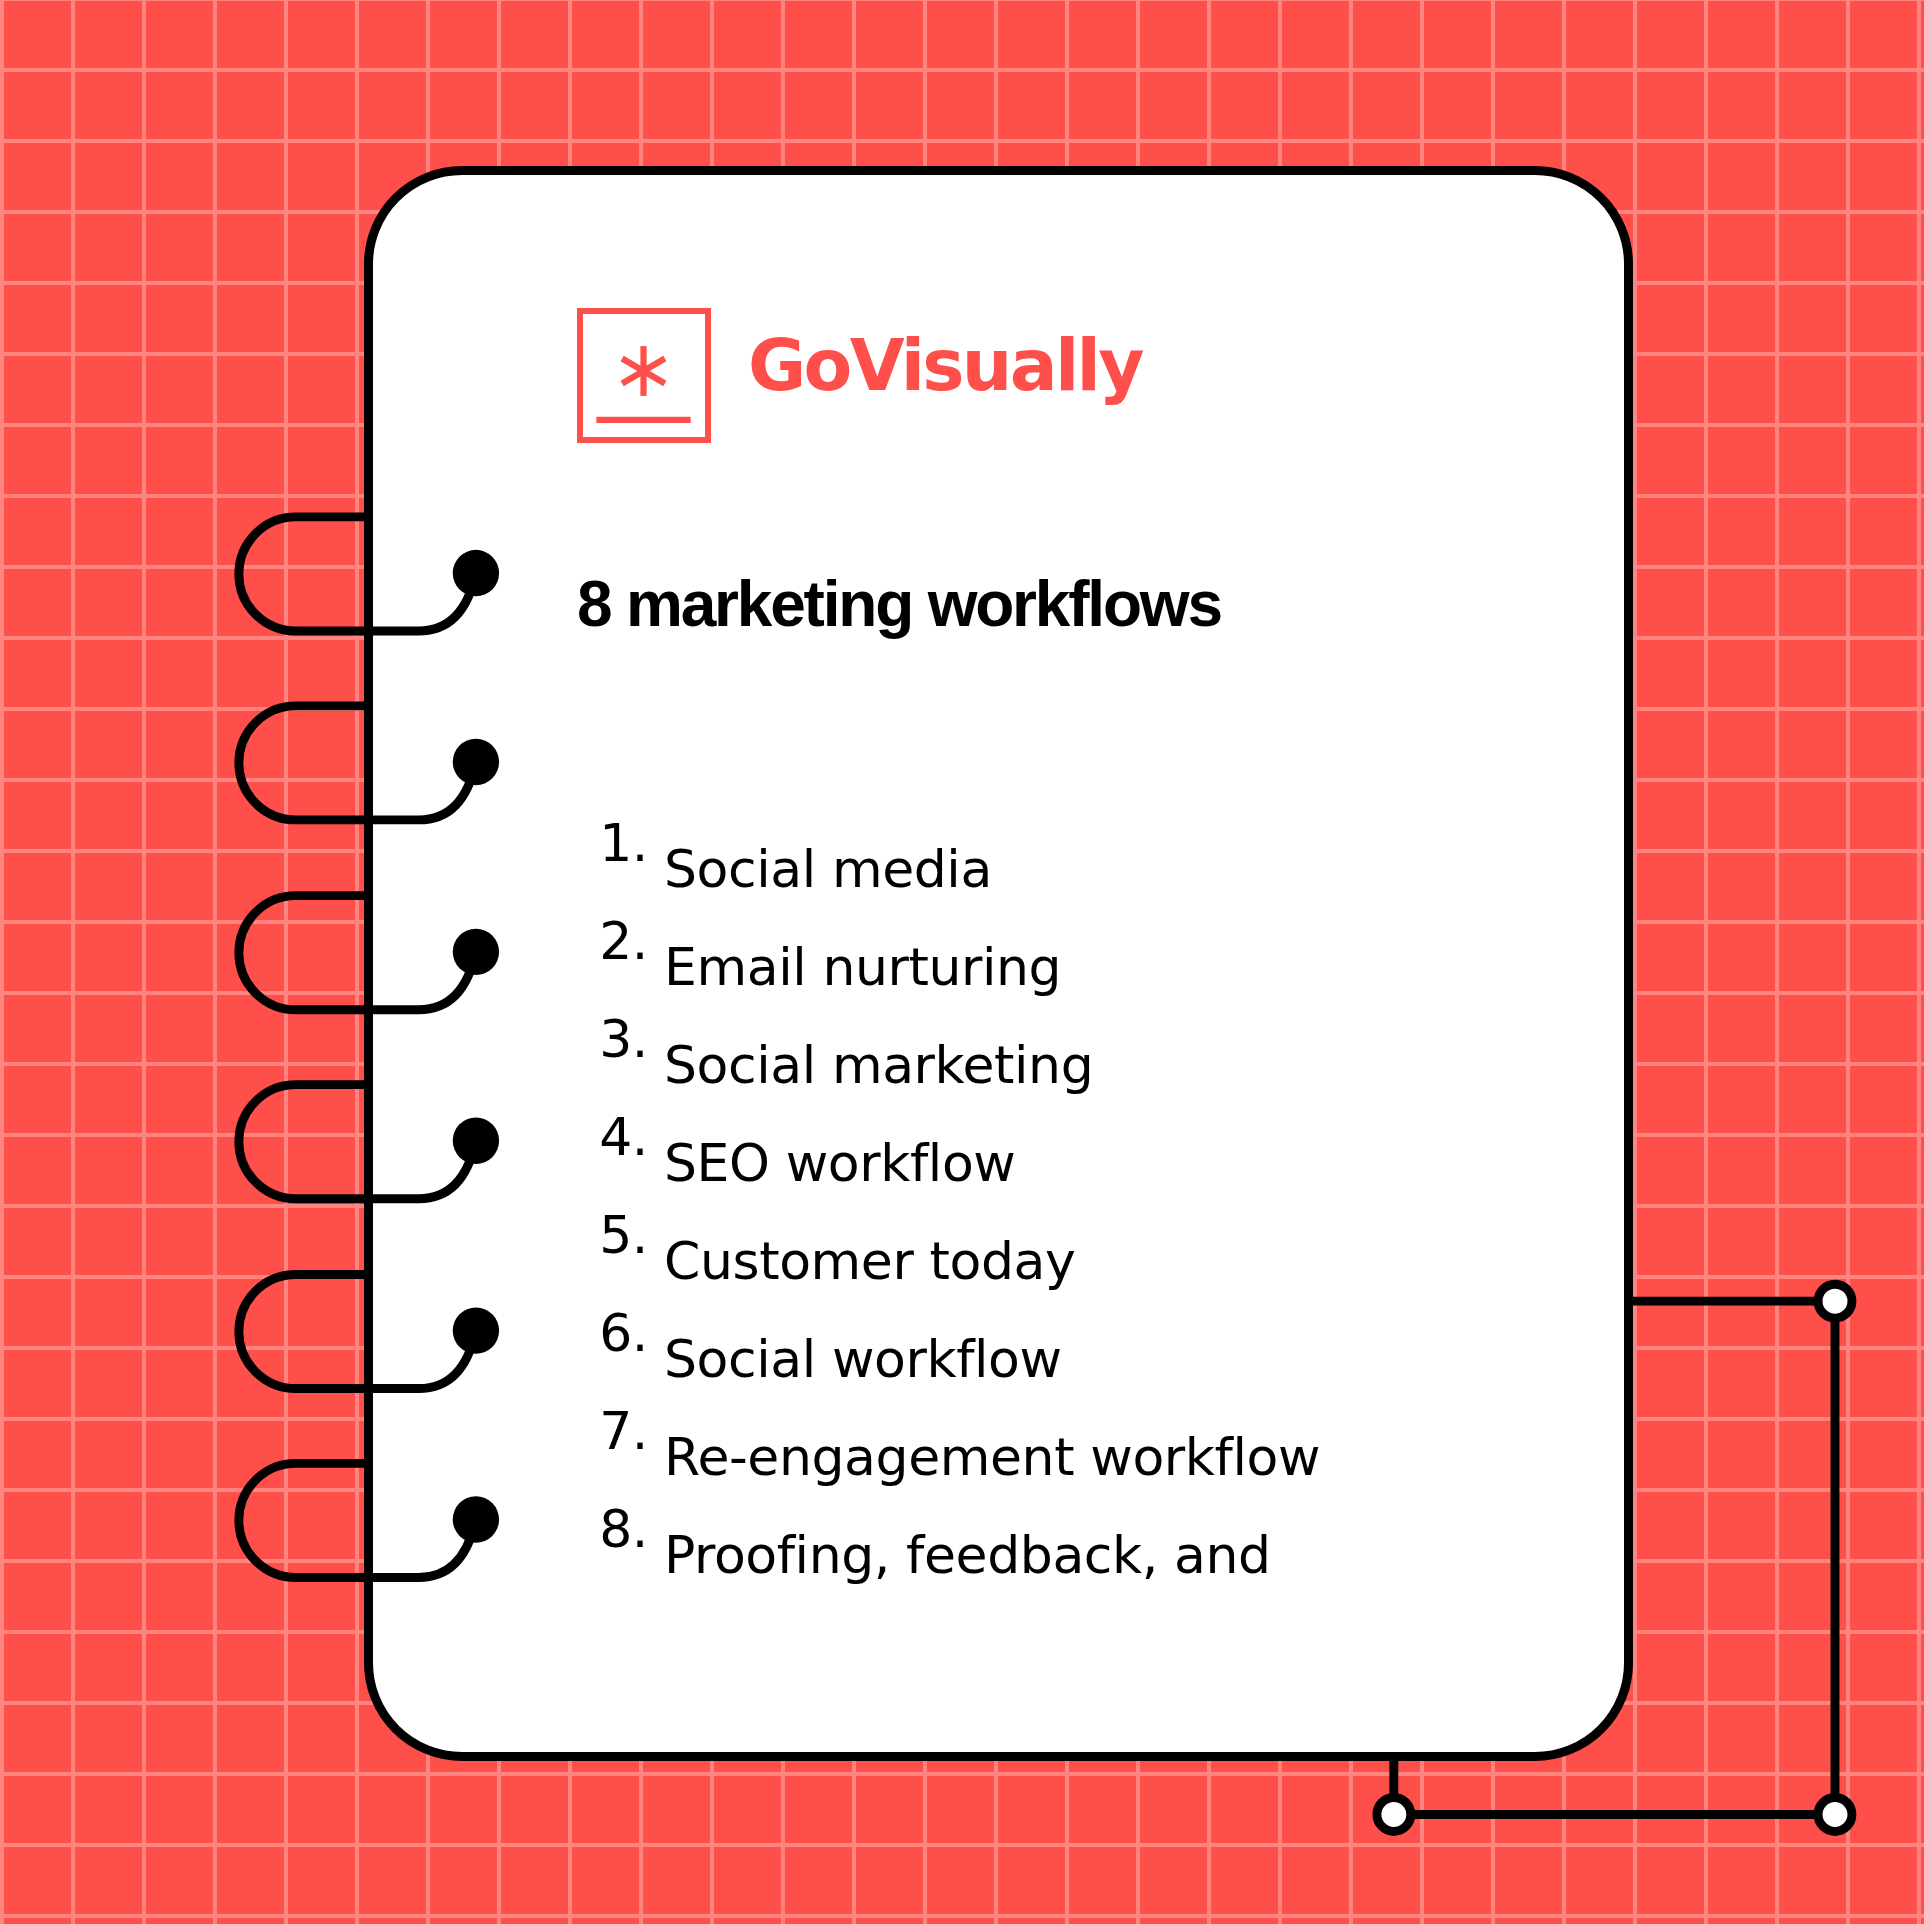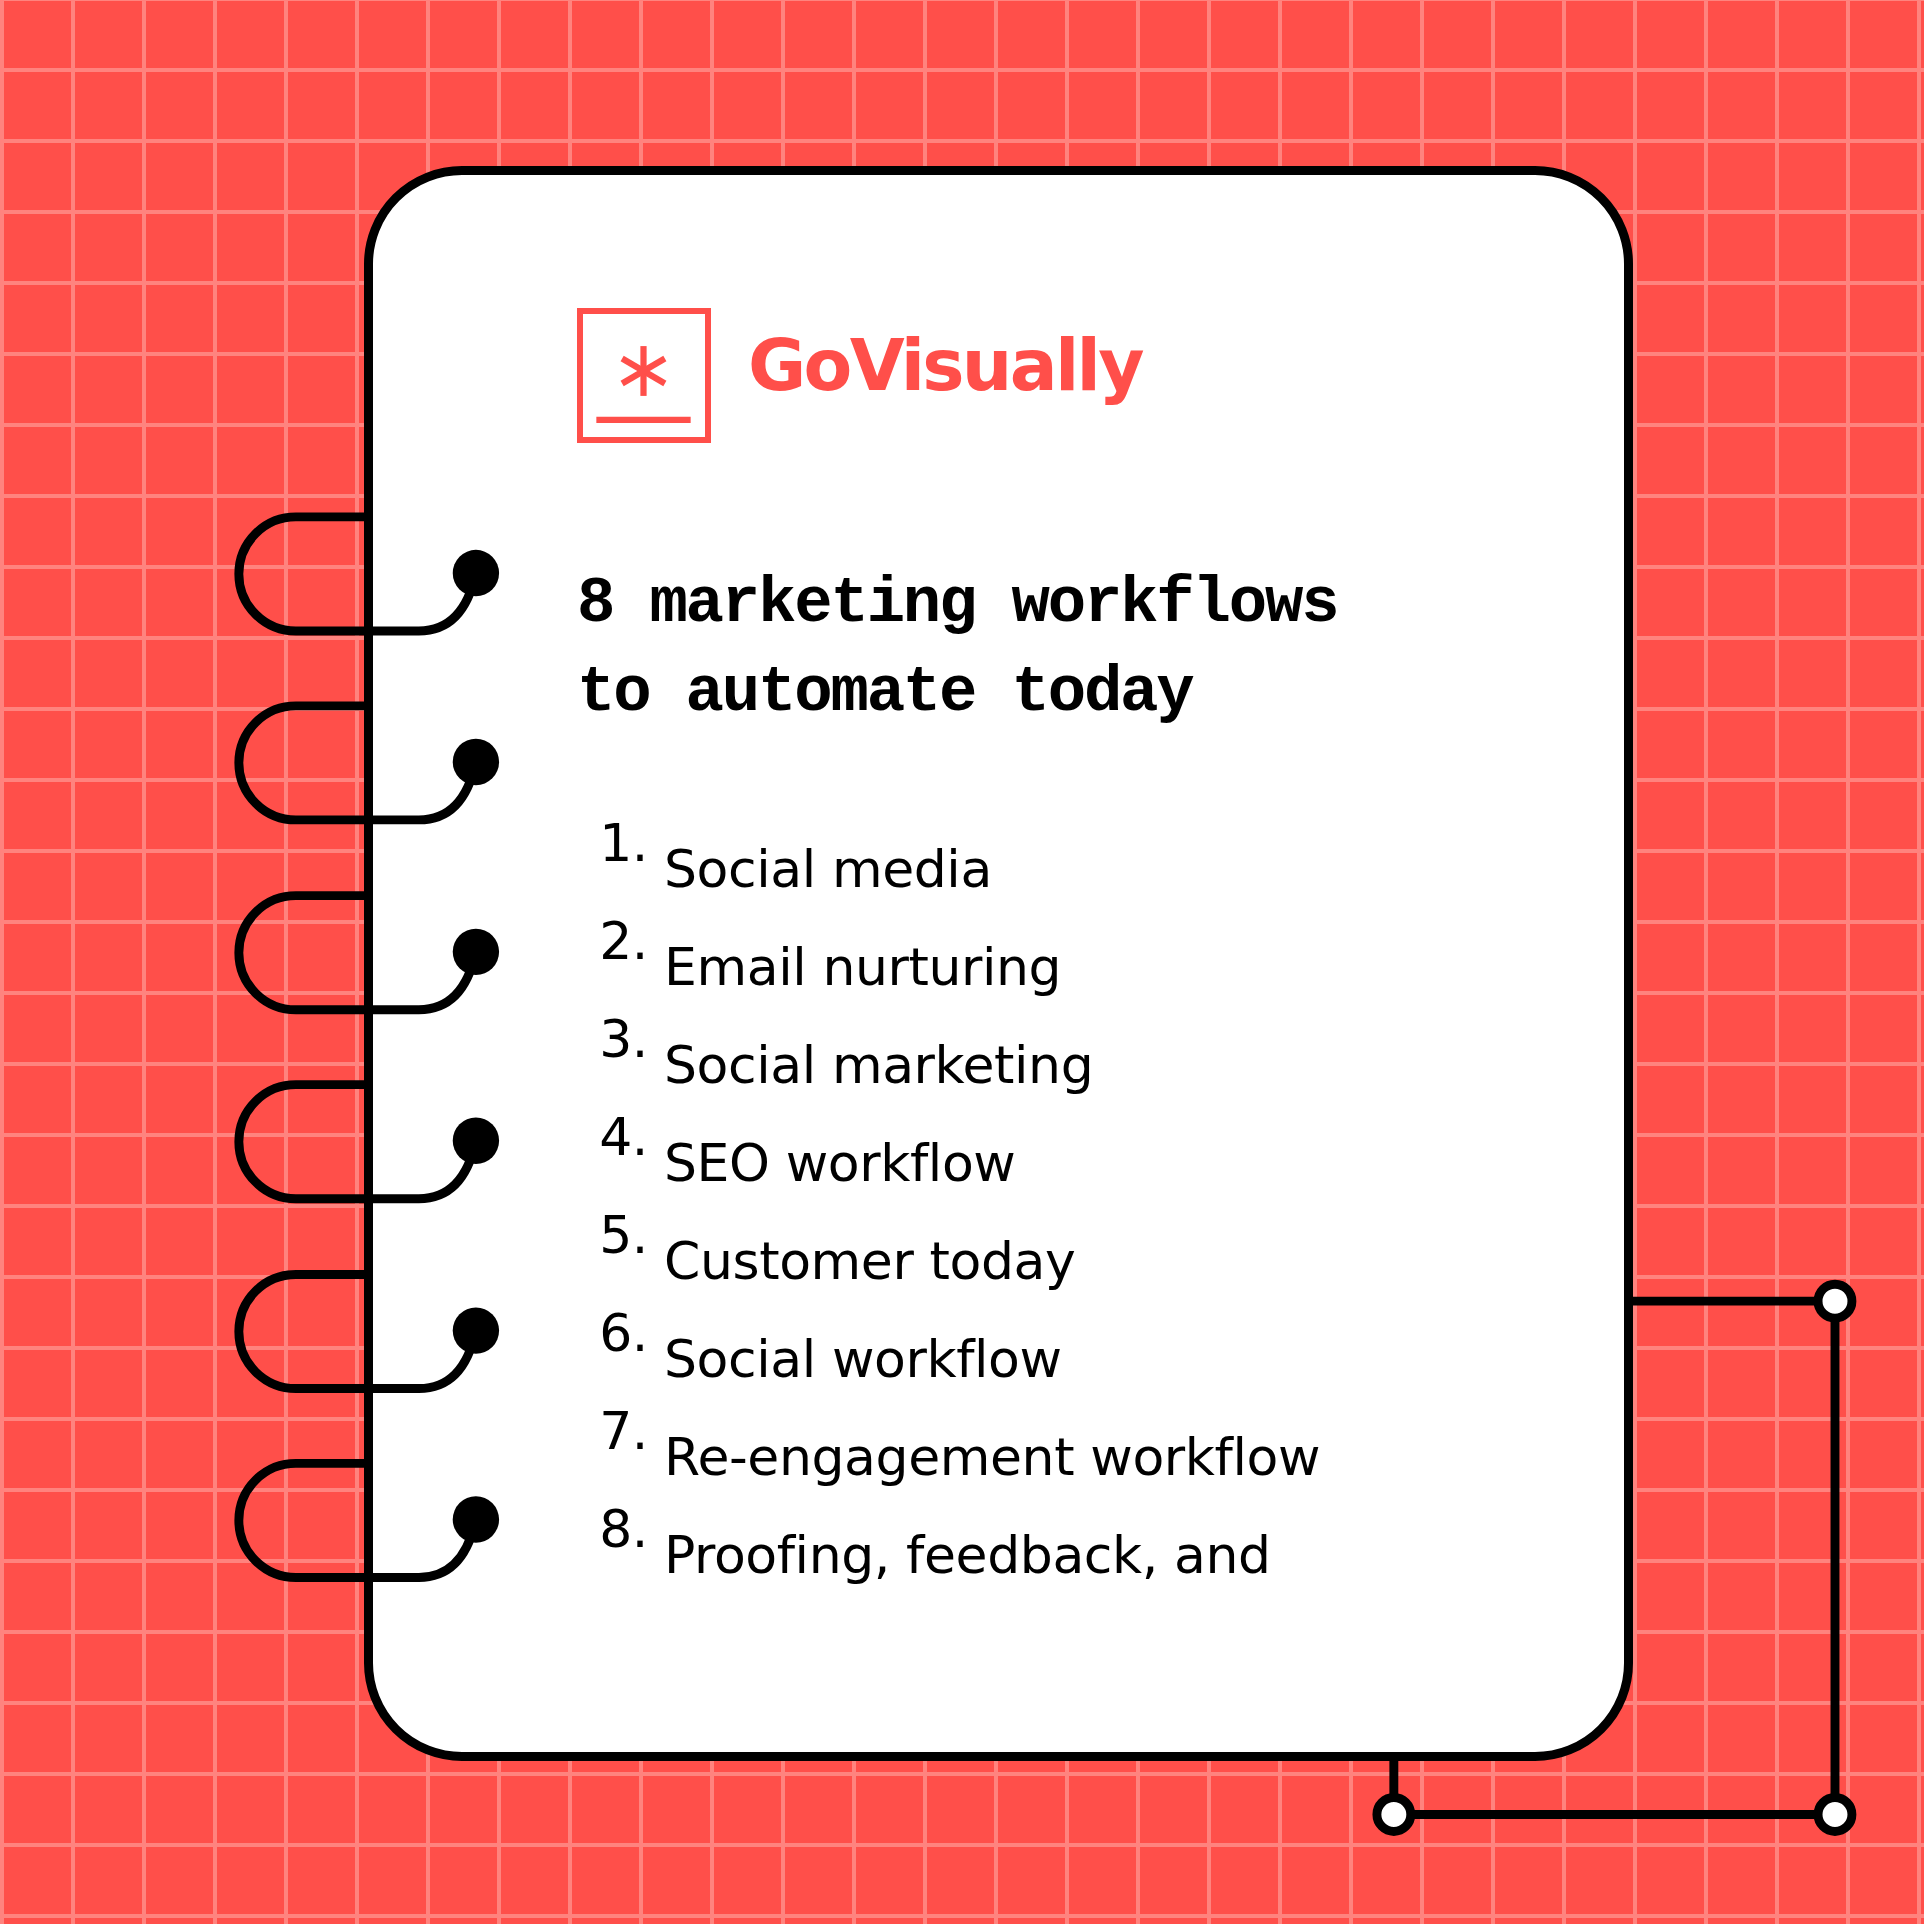--- a/index.html
+++ b/index.html
@@ -27,21 +27,21 @@
     border: 6.2px solid #FF4F4A; position: relative;
   }
   .logo-box svg { position: absolute; left: 0; top: 0; }
   .wordmark {
     position: absolute; left: 748px; top: 324px;
     font-family: "DejaVu Sans", sans-serif; font-weight: bold;
     font-size: 71px; letter-spacing: -2.7px; color: #FF4F4A; white-space: nowrap;
   }
   .title {
     position: absolute; left: 577px; top: 560px; width: 891px;
-    font-family: Liberation Mono, monospace; font-weight: bold;
+    font-family: Liberation Sans, sans-serif; font-weight: bold;
     font-size: 64px; line-height: 89px; letter-spacing: -2.2px;
     color: #000000; margin: 0;
   }
   .list { position: absolute; left: 0; top: 0; margin: 0; padding: 0; list-style: none; }
   .item {
     position: absolute; left: 570px; width: 980px; display: flex;
     font-family: "DejaVu Sans", sans-serif; font-size: 52px; line-height: 71px;
     color: #000000; letter-spacing: -0.4px;
   }
   .num { width: 78px; text-align: right; padding-right: 16px; flex: 0 0 auto; box-sizing: content-box; }
@@ -100,21 +100,20 @@
         <line x1="44" y1="78" x2="92" y2="50"></line>
         <line x1="15" y1="119" x2="121" y2="119"></line>
       </g>
     </svg>
   </div>
 </div>
 <div class="wordmark">GoVisually</div>
 
 <h1 class="title">
   <span>8 marketing workflows</span><br>
-  <span>to automate today</span>
 </h1>
 
 <ol class="list">
   <li class="item" style="top:808px">
     <span class="num">1.</span>
     <span class="label">Social media</span>
   </li>
   <li class="item" style="top:906px">
     <span class="num">2.</span>
     <span class="label">Email nurturing</span>

